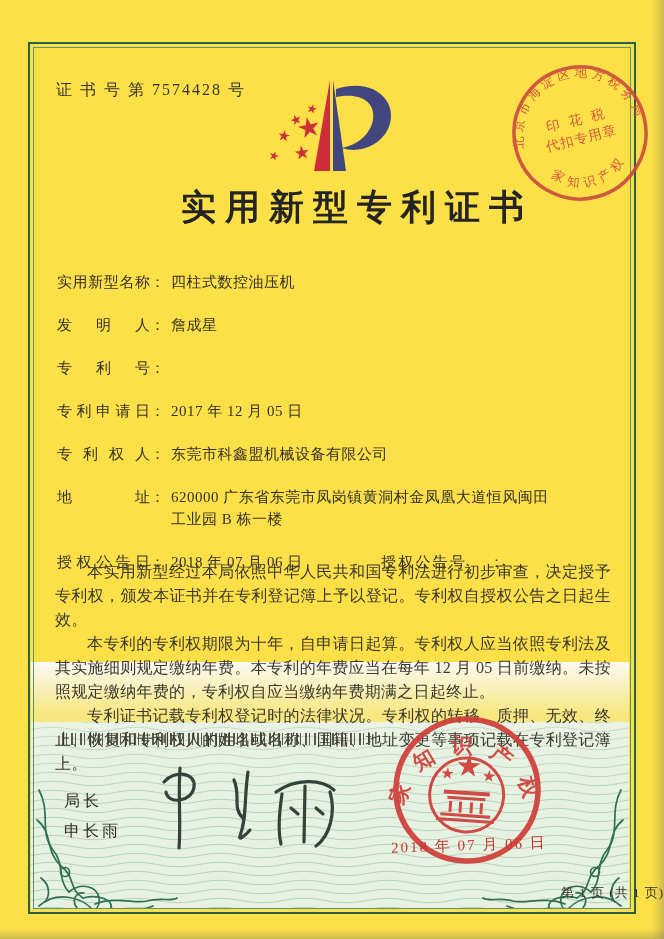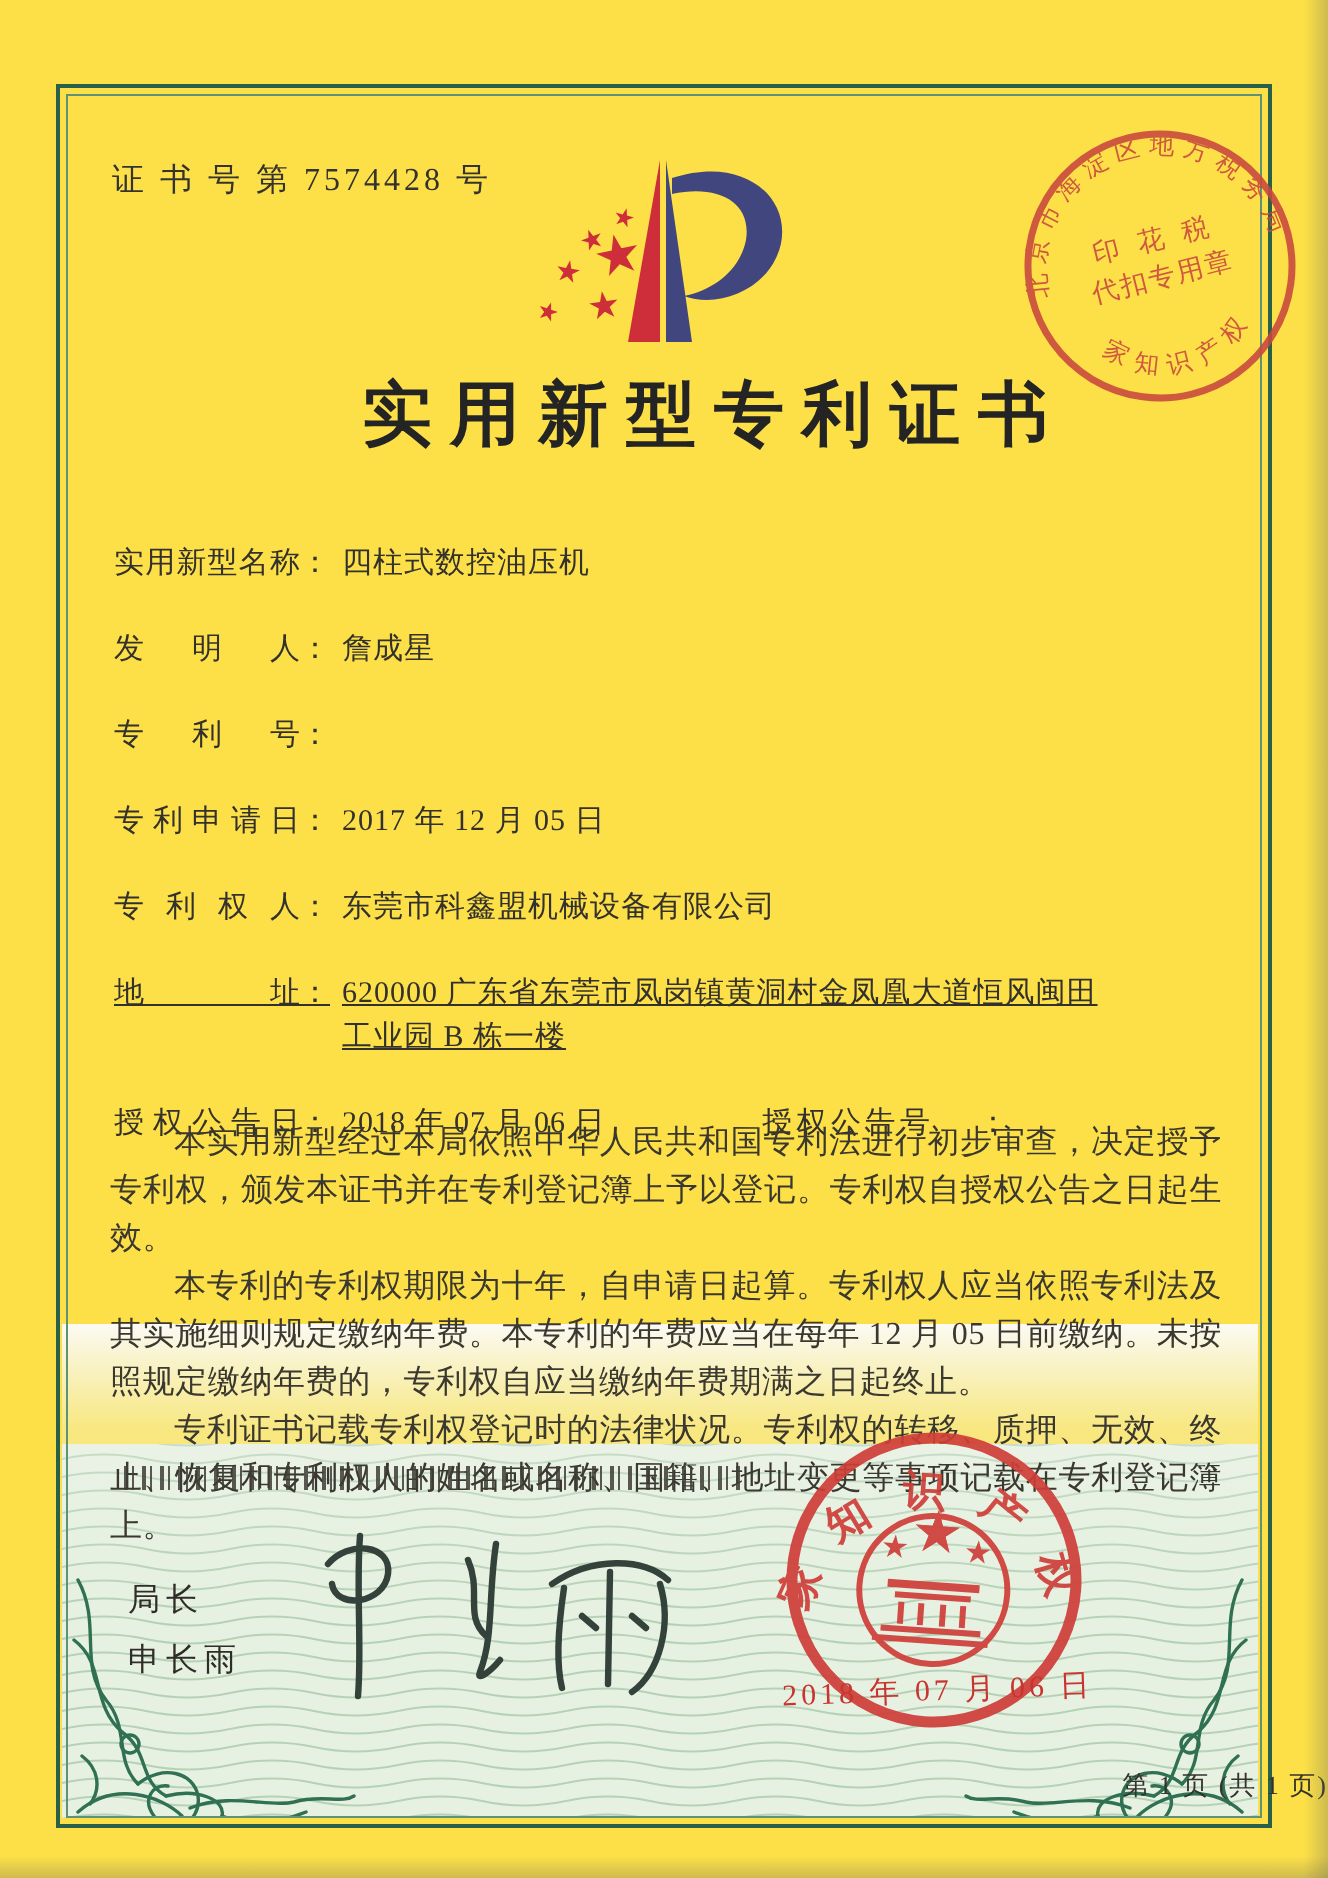--- a/index.html
+++ b/index.html
@@ -32,21 +32,21 @@
   
   .tax-stamp{position:absolute;left:499px;top:52px;z-index:5;opacity:.88;}
 
   
   .title{position:absolute;left:0;top:184px;width:100%;text-align:center;
     font-size:35px;font-weight:600;letter-spacing:9px;color:#242424;z-index:4;padding-left:25px;}
 
   
   .fields{position:absolute;left:57px;top:271px;width:552px;font-size:15px;color:#33312d;z-index:4;}
   .frow{display:flex;line-height:22px;margin-bottom:21px;white-space:nowrap;}
-  .frow.addr{margin-bottom:21px;text-decoration:underline;}
+  .frow.addr{margin-bottom:21px;}
   .flabel{display:inline-block;width:93px;text-align:justify;text-align-last:justify;}
   .fvalue{margin-left:6px;letter-spacing:.5px;}
   .addr .fvalue div{line-height:22px;white-space:nowrap;}
   .grant-row{position:relative;}
   .grant-no{position:absolute;left:324px;top:0;display:flex;white-space:nowrap;gap:24px;}
   .grant-no .flabel{width:84px;}
 
   
   .paras{position:absolute;left:55px;top:560px;width:556px;z-index:4;
     font-size:16px;line-height:24px;color:#3a382f;letter-spacing:.3px;}

